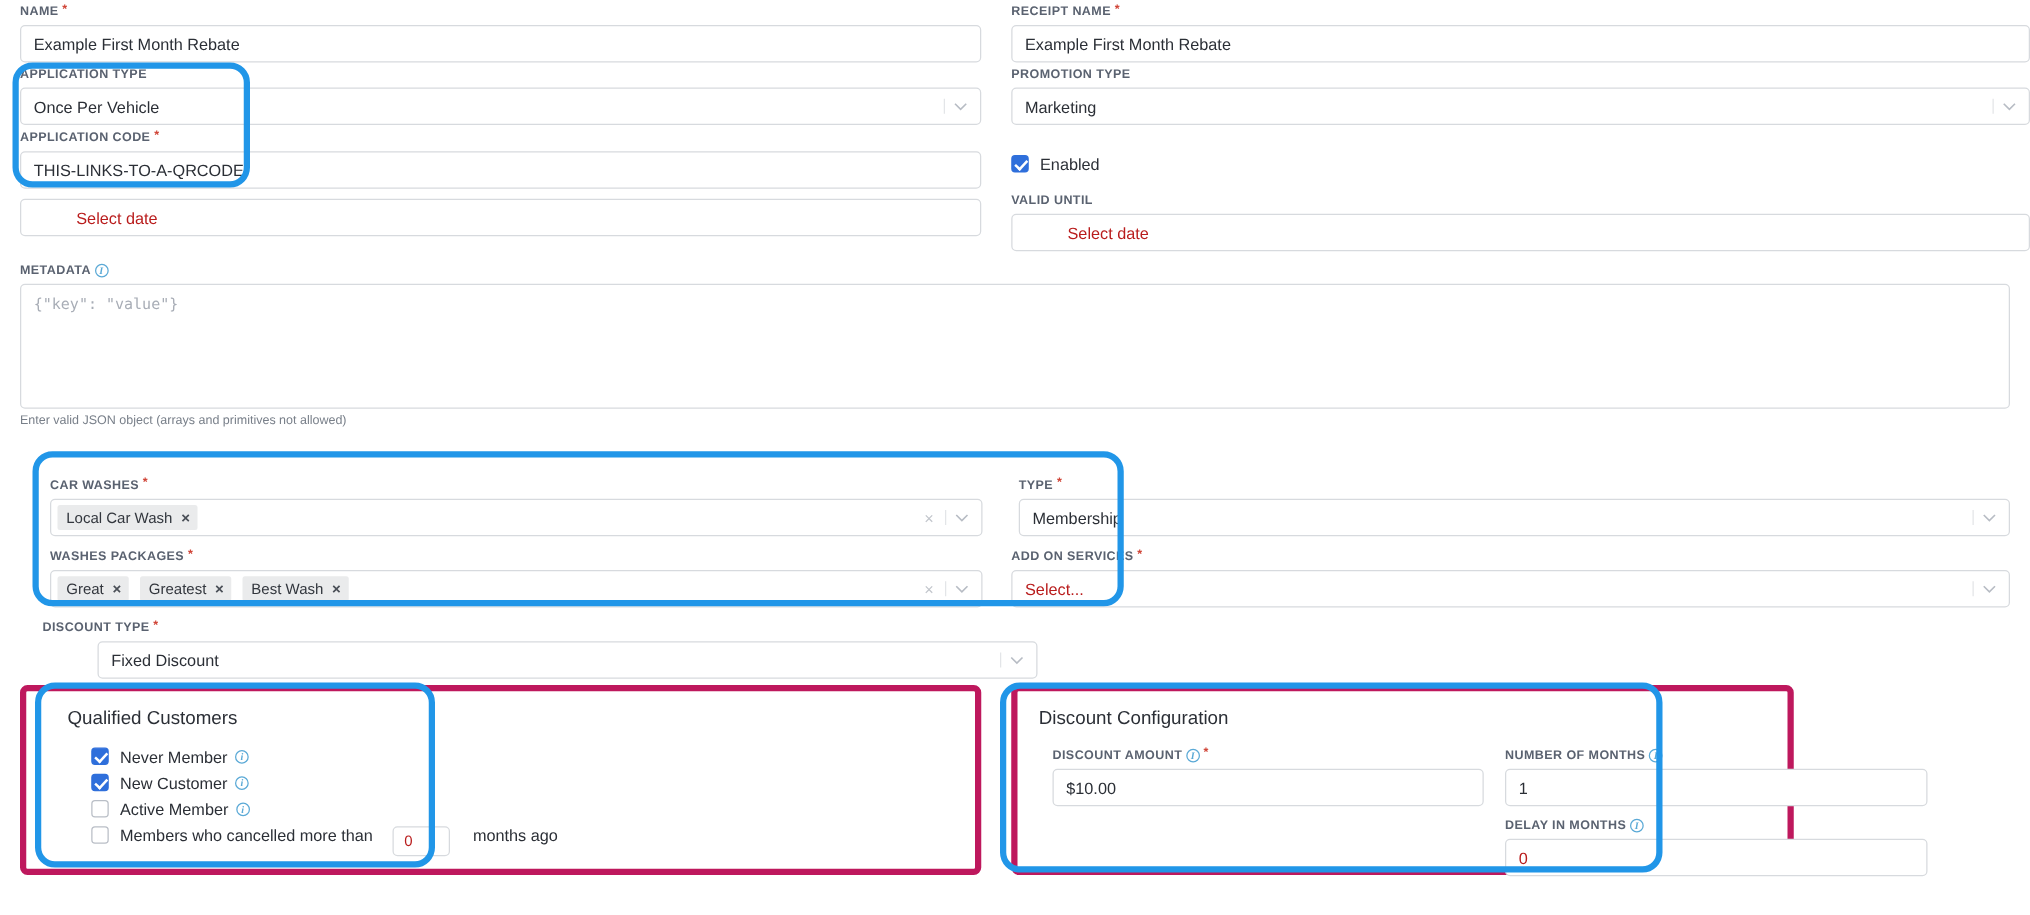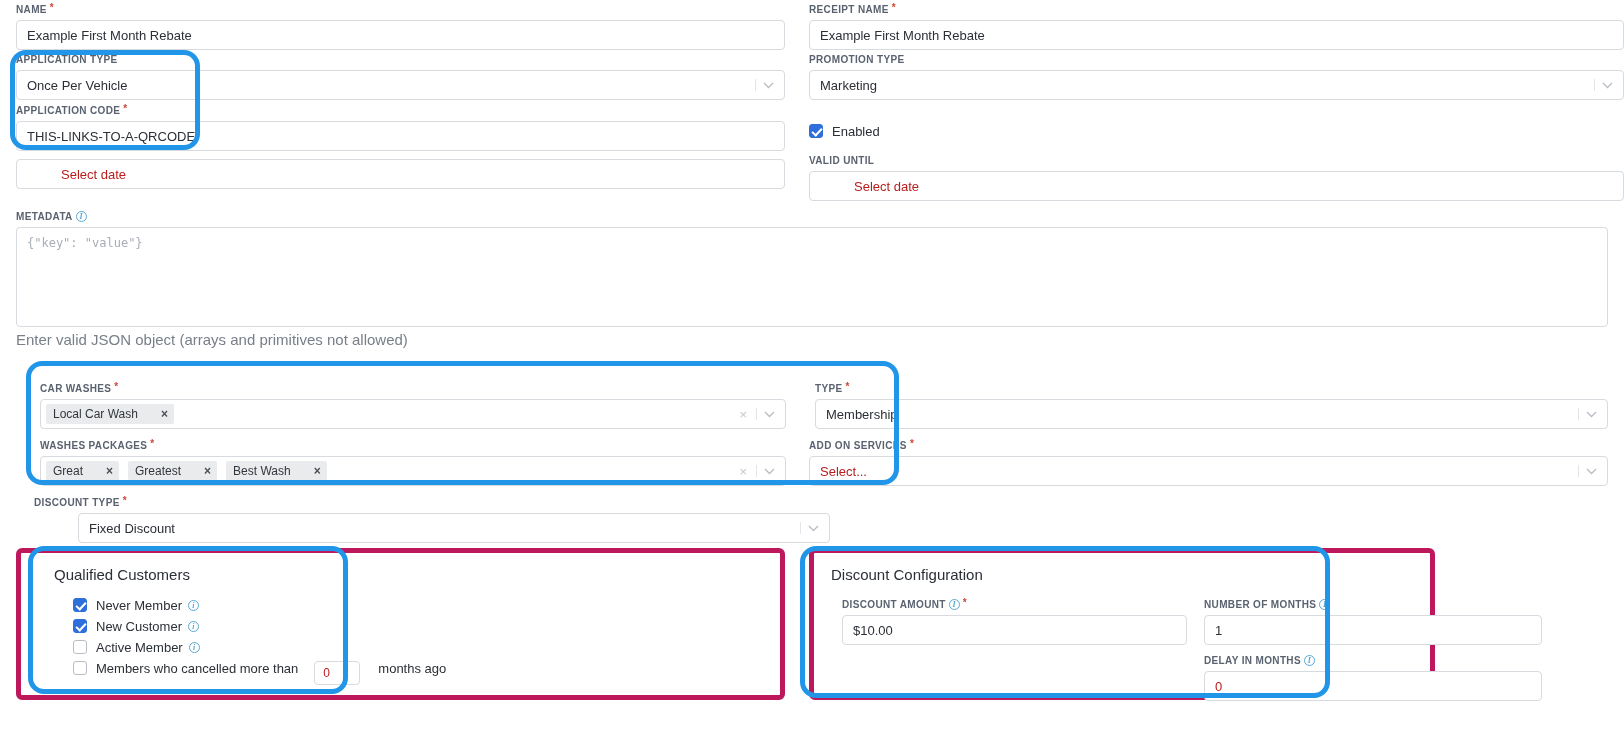--- a/index.html
+++ b/index.html
@@ -71,32 +71,32 @@
   }
   .chev svg { display: block; }
 
   .ta {
     width: 100%; height: 100px;
     border: 1px solid #d7dade; border-radius: 4px;
     background: #fff; padding: 8px 10px;
     font-family: "DejaVu Sans Mono", monospace;
     font-size: 12px; color: #a8adb6;
   }
-  .hint { font-size: 15px; color: #787f89; margin-top: 4px; }
+  .hint { font-size: 10px; color: #787f89; margin-top: 4px; }
 
   
   .dateinp { position: relative; padding-left: 44px; }
 
   
   .chips { gap: 5px; padding-left: 5px; }
   .chip {
     background: #eaebec; border-radius: 2px;
     font-size: 12px; color: #32363d;
     padding: 3px 6px 3px 7px;
-    display: inline-flex; align-items: center; gap: 23px;
+    display: inline-flex; align-items: center; gap: 7px;
     line-height: 14px; margin-right: 4px;
   }
   .chip .x { color: #4a4f57; font-size: 12px; font-weight: 700; }
 
   
   .cbrow { display: flex; align-items: flex-start; gap: 9px; }
   .cb {
     width: 14px; height: 14px; border-radius: 3px;
     border: 1.5px solid #b9bec6; background: #fff;
     flex: none; position: relative;

